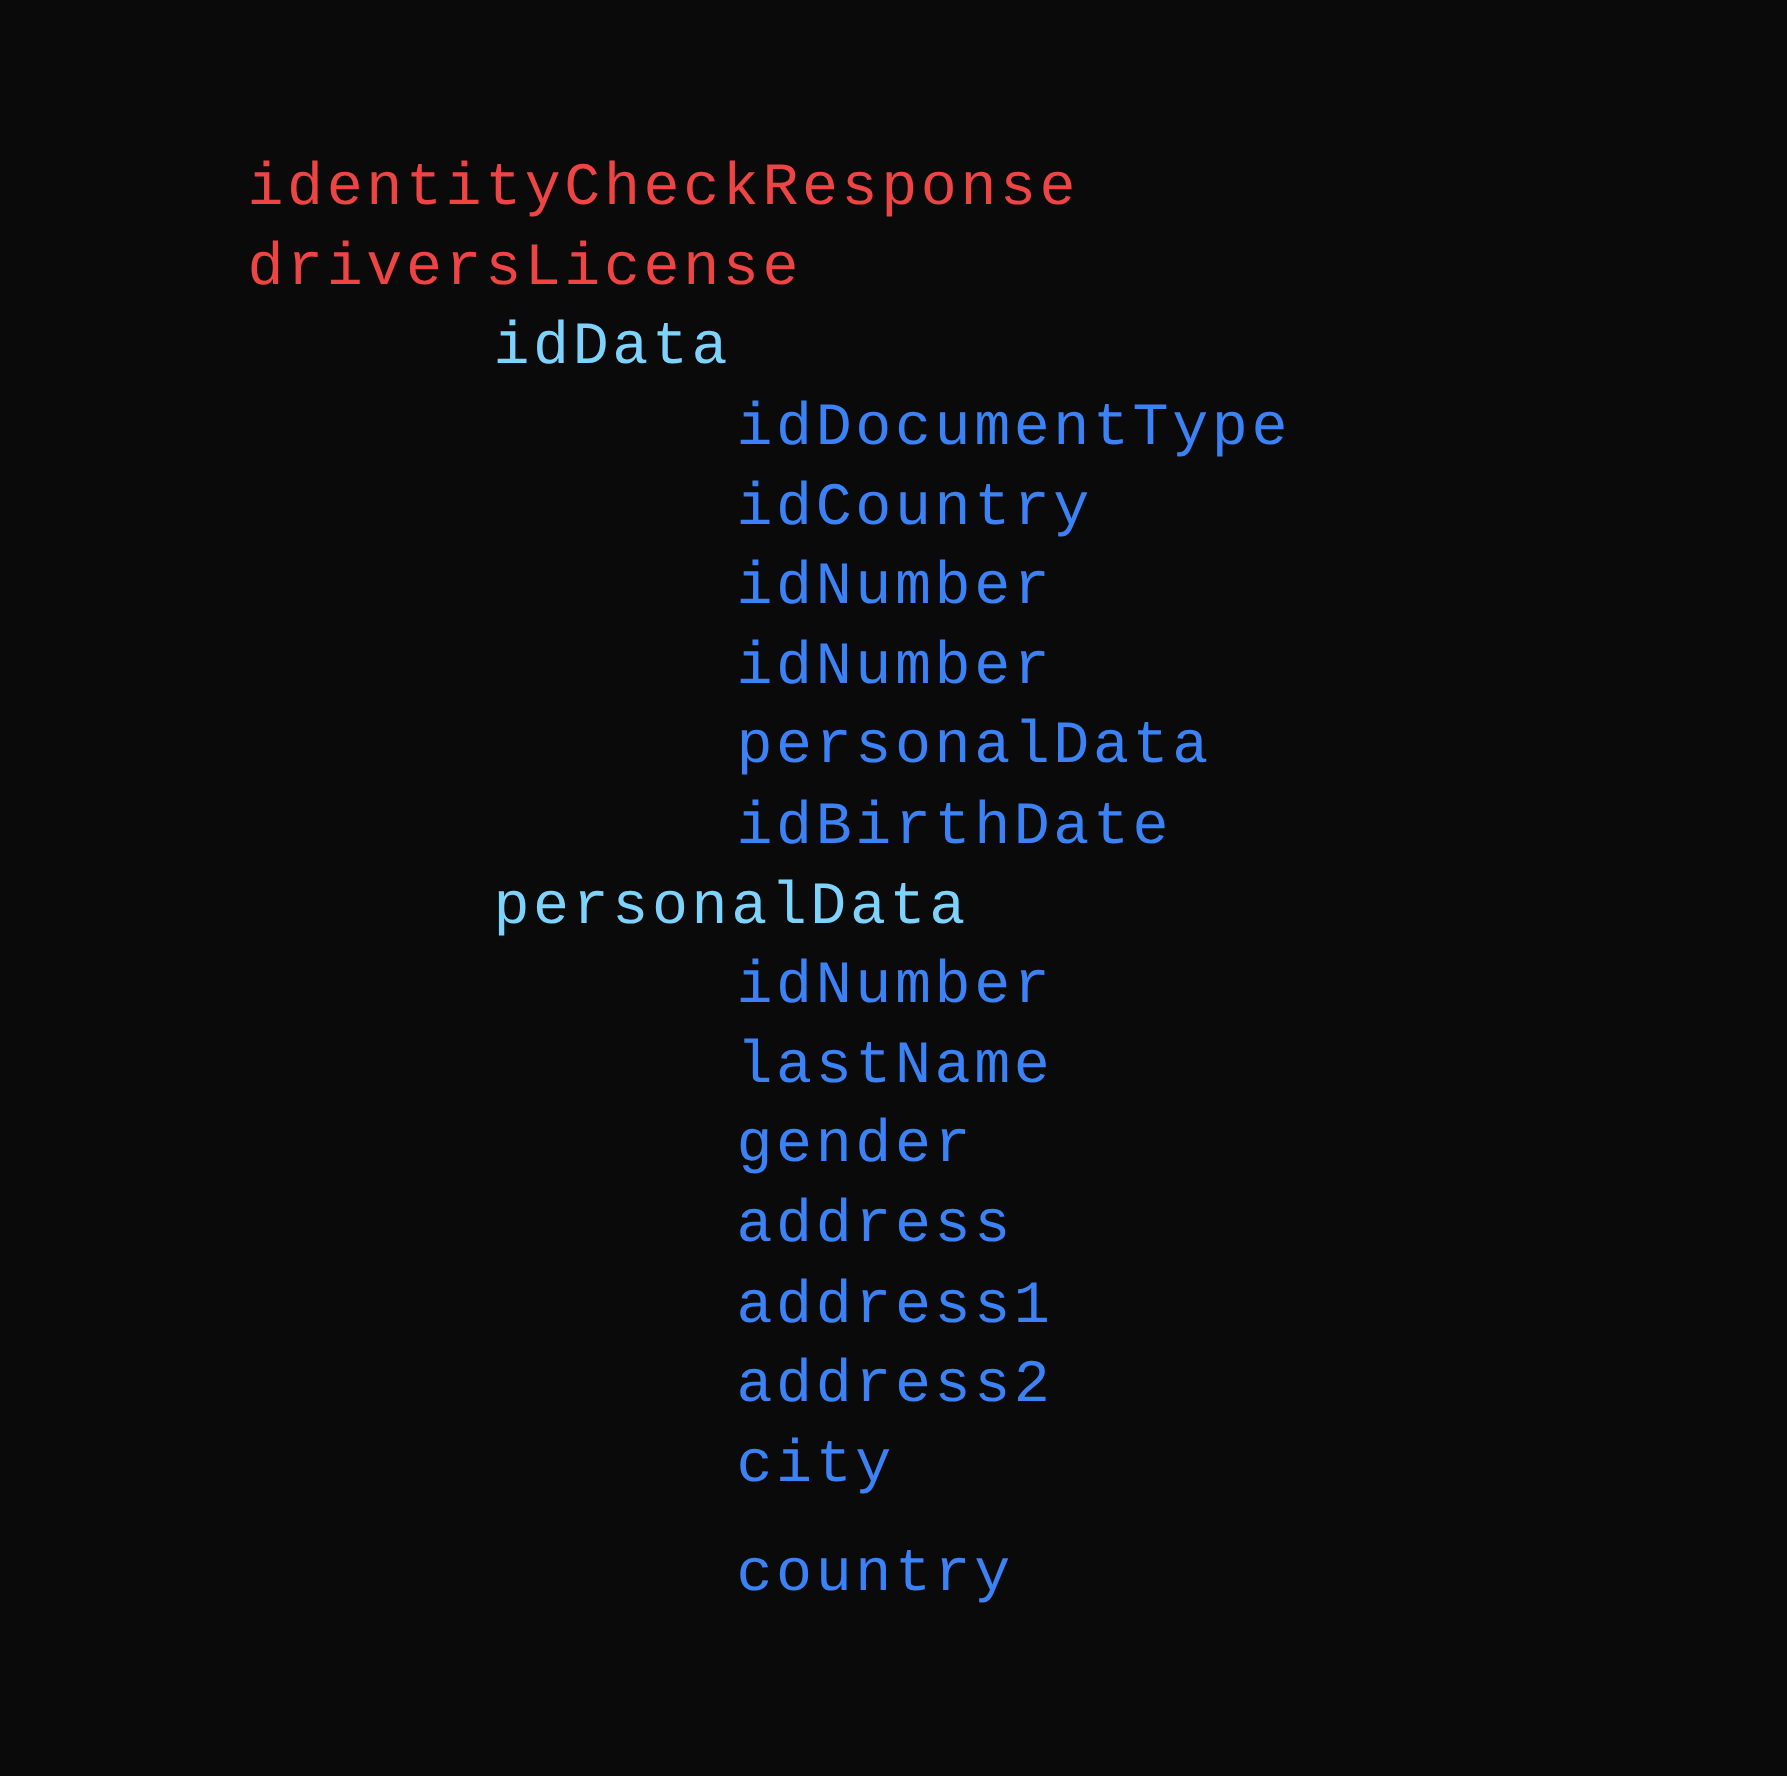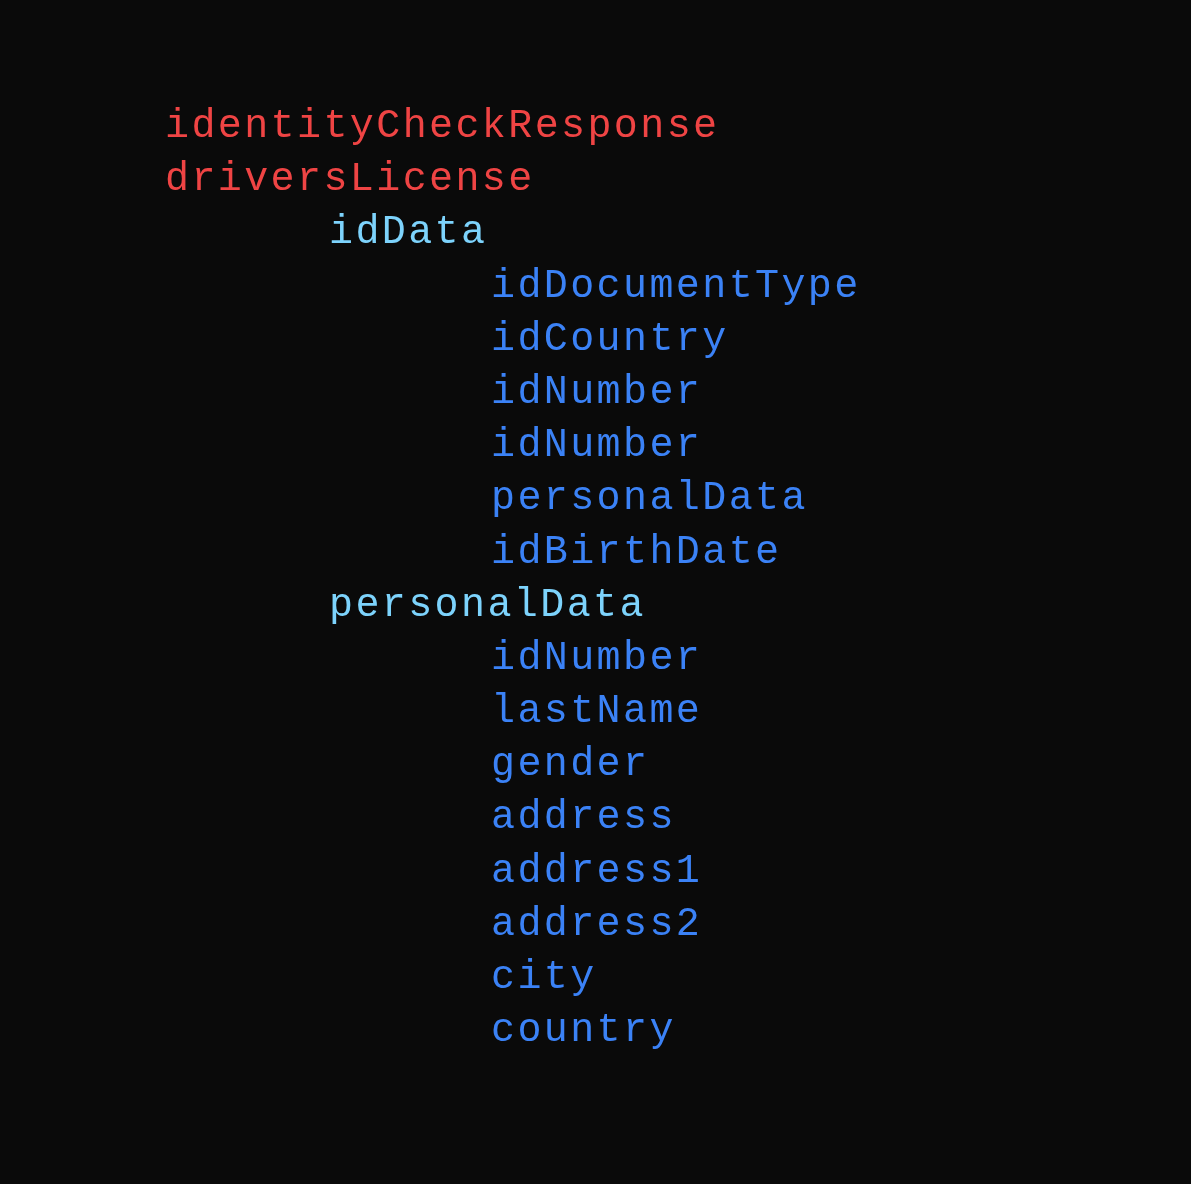--- a/index.html
+++ b/index.html
@@ -51,13 +51,13 @@
 <div class="line level-2">personalData</div>
 <div class="line level-2">idBirthDate</div>
 <div class="line level-1">personalData</div>
 <div class="line level-2">idNumber</div>
 <div class="line level-2">lastName</div>
 <div class="line level-2">gender</div>
 <div class="line level-2">address</div>
 <div class="line level-2">address1</div>
 <div class="line level-2">address2</div>
 <div class="line level-2">city</div>
-<div class="line level-2" style="margin-top:0;">country</div>
+<div class="line level-2" style="margin-top:20px;">country</div>
 
 </body></html>

